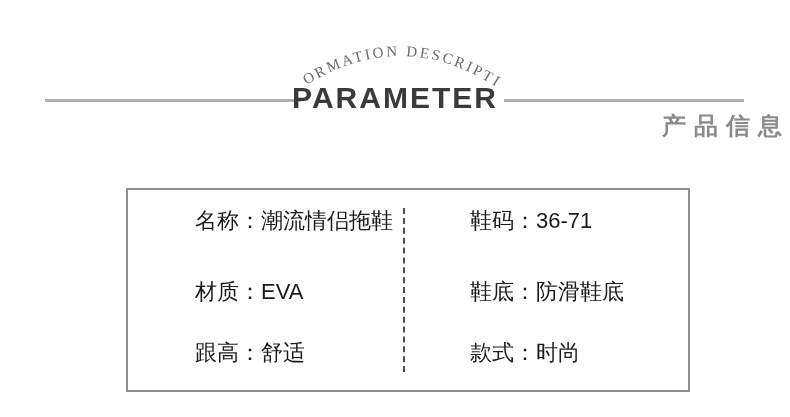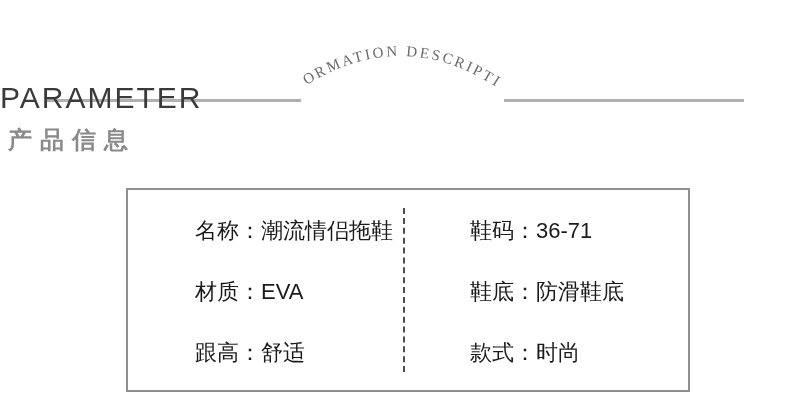--- a/index.html
+++ b/index.html
@@ -27,41 +27,41 @@
     font-family: "Liberation Serif", "DejaVu Serif", serif;
     font-size: 15px;
     letter-spacing: 2.5px;
     fill: #6a6a6a;
   }
   .title {
     position: absolute;
     left: 0;
     top: 83px;
     width: 100%;
-    text-align: left;
+    text-align: center;
     font-size: 30px;
-    font-weight: 400;
+    font-weight: 700;
     letter-spacing: 2px;
     color: #3a3a3a;
     line-height: 30px;
   }
   .decor-line {
     position: absolute;
     top: 99px;
     height: 3px;
     background: #b0b0b0;
   }
   .decor-line.left  { left: 45px;  width: 256px; }
   .decor-line.right { left: 504px; width: 240px; }
   .subtitle {
     position: absolute;
     left: 0;
-    top: 126px;
+    top: 112px;
     width: 100%;
-    text-align: left;
+    text-align: right;
     font-size: 24px;
     font-weight: 700;
     letter-spacing: 8px;
     text-indent: 8px;
     color: #8a8a8a;
     line-height: 28px;
   }
   
   .spec-box {
     position: absolute;
@@ -84,21 +84,21 @@
   .spec-row {
     position: absolute;
     left: 0;
     right: 0;
     height: 30px;
     line-height: 30px;
     font-size: 22px;
     color: #1a1a1a;
     white-space: nowrap;
   }
-  .spec-row.r0 { top: 26px; }
+  .spec-row.r0 { top: 16px; }
   .spec-row.r1 { top: 87px; }
   .spec-row.r2 { top: 148px; }
   .cell { position: absolute; }
   .cell.left  { left: 67px; }
   .cell.right { left: 342px; }
 </style>
 </head>
 <body>
 
 <div class="page">

